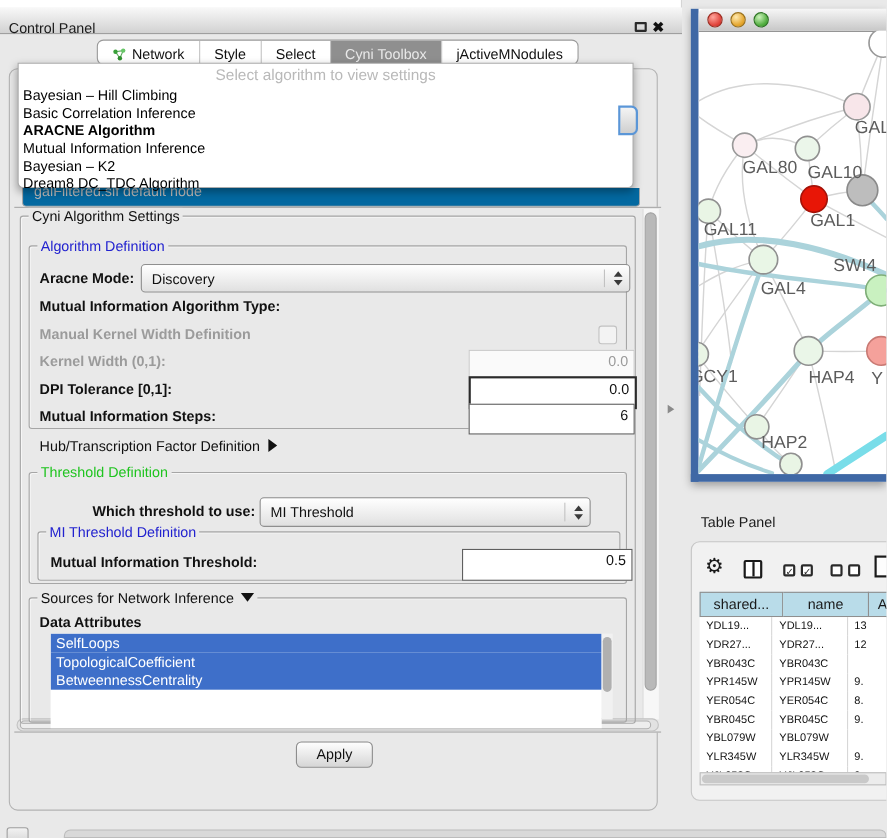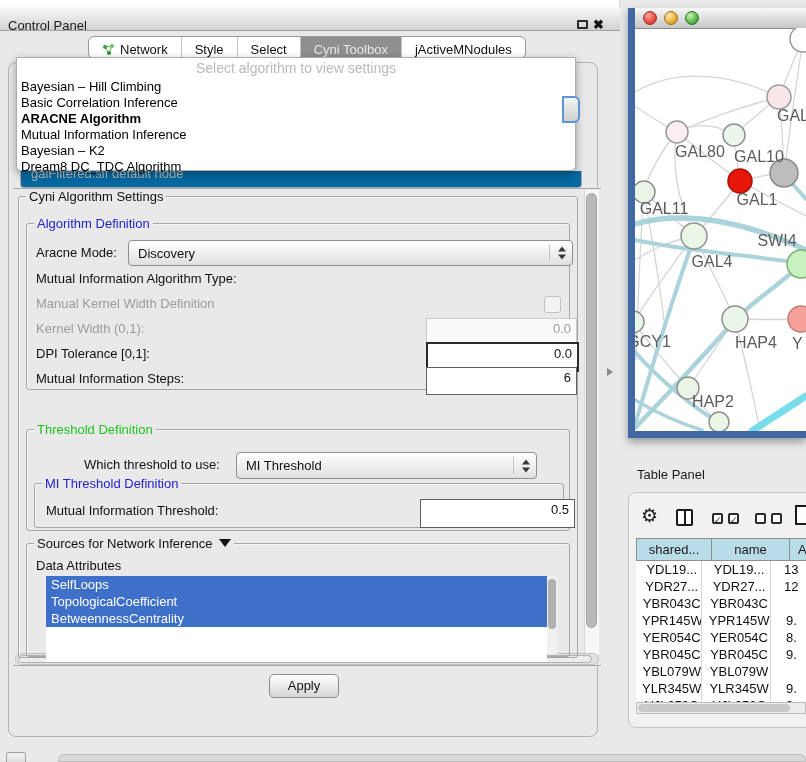--- a/index.html
+++ b/index.html
@@ -38,21 +38,21 @@
         border-top:1px solid #a8a8a8;border-bottom:1px solid #a8a8a8;}
   .vscroll-track{left:584px;top:190px;width:15px;height:464px;background:#f7f7f7;border-left:1px solid #d8d8d8;}
   .vscroll-thumb{left:586px;top:193px;width:11px;height:435px;background:#b9b9b9;border:1px solid #a3a3a3;border-radius:6px;}
   .hscroll-track{left:15px;top:653px;width:584px;height:12px;background:#e2e2e2;border:1px solid #c2c2c2;border-radius:6px;}
   .hscroll-thumb{left:18px;top:655px;width:574px;height:8px;background:#ededed;border:1px solid #b0b0b0;border-radius:5px;}
   
   .groupbox{border:1px solid #a6a6a6;border-radius:3px;box-shadow:inset 1px 1px 0 rgba(255,255,255,.6);}
   .legend{position:absolute;font-size:13px;background:#e9e9e9;padding:0 3px;white-space:nowrap;z-index:3;}
   .legend.blue{color:#2222cf;}
   .legend.green{color:#1fc41f;}
-  .lbl{position:absolute;font-size:13px;font-weight:normal;color:#111;white-space:nowrap;}
+  .lbl{position:absolute;font-size:13px;font-weight:bold;color:#111;white-space:nowrap;}
   .lbl.gray{color:#9b9b9b;}
   
   .combo{position:absolute;background:linear-gradient(#ffffff,#e0e0e0);border:1px solid #8f8f8f;
         border-radius:4px;font-size:13px;display:flex;align-items:center;padding-left:9px;}
   .combo::before{content:"";position:absolute;right:22px;top:4px;bottom:4px;width:1px;background:#c2c2c2;}
   .spin{position:absolute;right:6px;top:50%;transform:translateY(-50%);display:flex;flex-direction:column;gap:3px;}
   .spin i{display:block;width:0;height:0;border-left:4px solid transparent;border-right:4px solid transparent;}
   .spin .up{border-bottom:5px solid #3a3a3a;}
   .spin .down{border-top:5px solid #3a3a3a;}
   .field{position:absolute;background:#fff;border:1px solid #5f5f5f;font-size:13px;text-align:right;
@@ -92,22 +92,22 @@
   .cols-icon::before{content:"";position:absolute;left:6px;top:0;bottom:0;width:2px;background:#1a1a1a;}
   .cb{position:absolute;width:11px;height:11px;border:2px solid #2a2a2a;border-radius:2px;background:#fff;
       font-size:9px;line-height:10px;text-align:center;color:#2a2a2a;}
   .file-icon{left:795px;top:505px;width:14px;height:20px;border:2px solid #1a1a1a;background:#fdfdfd;}
   .thead{left:636px;top:538px;height:23px;display:flex;}
   .th{background:#b9dce9;border:1px solid #8f8f8f;border-left:none;font-size:13px;text-align:center;
       line-height:21px;color:#1a1a1a;box-sizing:border-box;}
   .th:first-child{border-left:1px solid #8f8f8f;}
   .tbody{left:636px;top:561px;width:170px;height:142px;overflow:hidden;background:#fff;}
   .trow{display:flex;height:17px;line-height:17px;}
-  .td{font-size:13px;padding-left:6px;box-sizing:border-box;border-right:1px solid #d7d7d7;
-      white-space:nowrap;overflow:hidden;color:#111;text-align:center;}
+  .td{font-size:10px;padding-left:6px;box-sizing:border-box;border-right:1px solid #d7d7d7;
+      white-space:nowrap;overflow:hidden;color:#111;}
   .tp-hscroll{left:636px;top:702px;width:170px;height:12px;background:#ececec;border:1px solid #bdbdbd;}
   .tp-hthumb{left:638px;top:704px;width:152px;height:8px;background:#c9c9c9;border-radius:4px;}
   .mini-btn{left:6px;top:752px;width:20px;height:14px;background:linear-gradient(#f2f2f2,#d8d8d8);
       border:1px solid #9f9f9f;border-radius:3px;}
   .bottom-strip{left:58px;top:754px;width:748px;height:8px;background:#d9d9d9;
       border:1px solid #bcbcbc;border-radius:6px 6px 0 0;}
   .net-icon{width:13px;height:13px;display:inline-block;}
 </style>
 </head>
 <body>
@@ -192,20 +192,23 @@
 
   <span class="lbl gray" style="left:36px;top:321px">Kernel Width (0,1):</span>
   <div class="field disabled" style="left:426px;top:318px;width:139px;height:21px">0.0</div>
 
   <span class="lbl" style="left:36px;top:346px">DPI Tolerance [0,1]:</span>
   <div class="field focus" style="left:426px;top:342px;width:139px;height:22px">0.0</div>
 
   <span class="lbl" style="left:36px;top:371px">Mutual Information Steps:</span>
   <div class="field" style="left:426px;top:367px;width:139px;height:22px">6</div>
 
+  <div class="abs" style="left:36px;top:398px;font-size:13px">
+    <span>Hub/Transcription Factor Definition</span><span class="tri-right"></span>
+  </div>
 
   <div class="abs groupbox" style="left:26px;top:429px;width:544px;height:102px"></div>
   <span class="legend green" style="left:34px;top:422px">Threshold Definition</span>
 
   <span class="lbl" style="left:84px;top:457px">Which threshold to use:</span>
   <div class="combo" style="left:236px;top:452px;width:290px;height:25px">
     <span>MI Threshold</span>
     <span class="spin">
         <i class="up"></i>
         <i class="down"></i>

